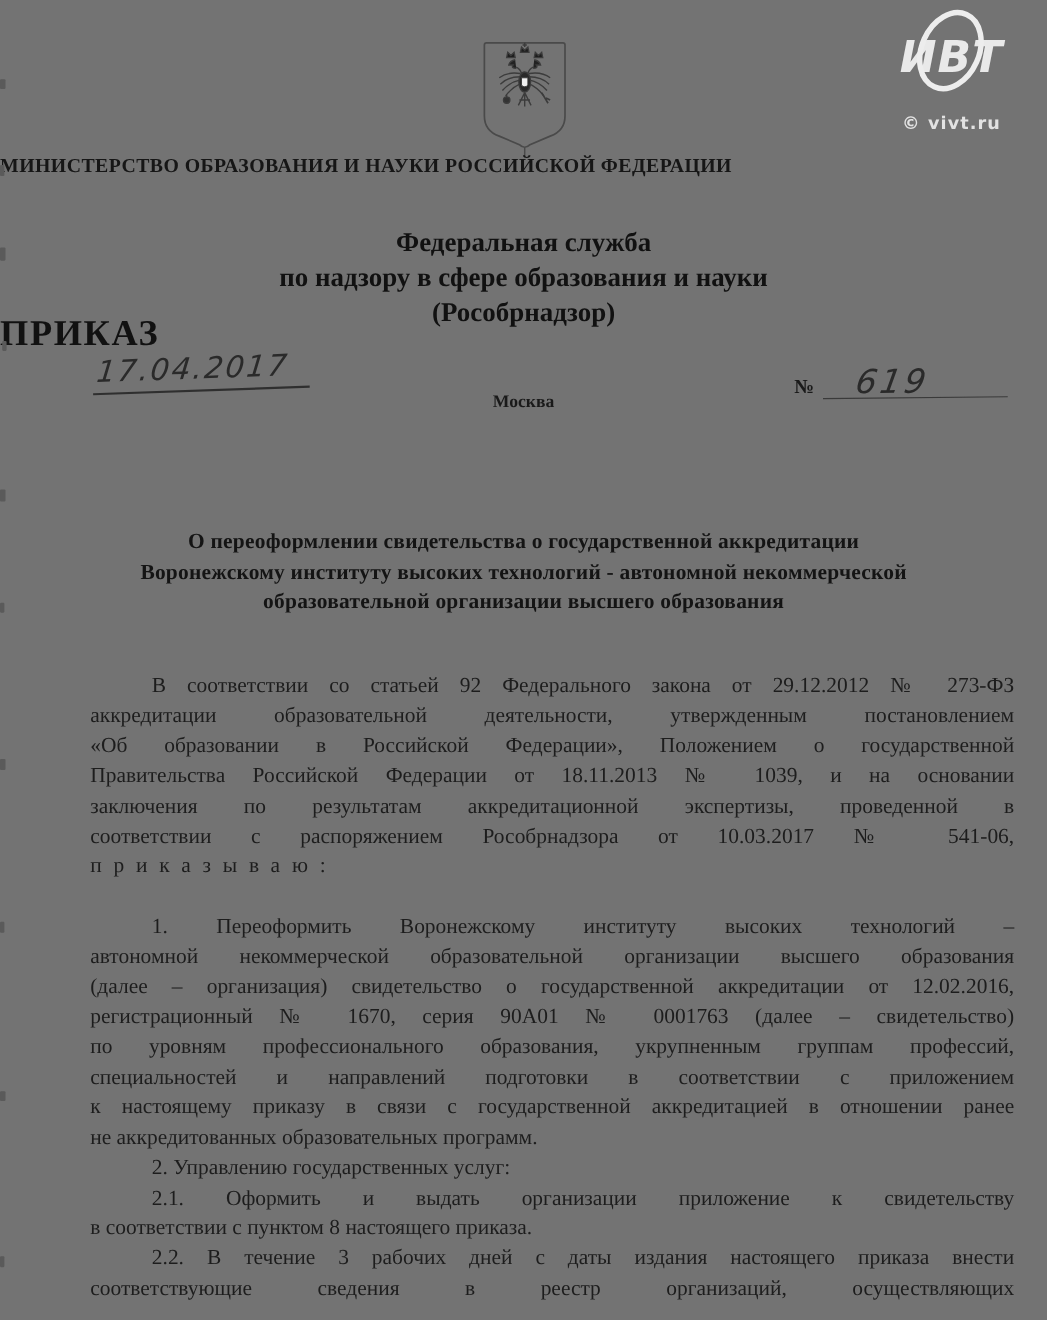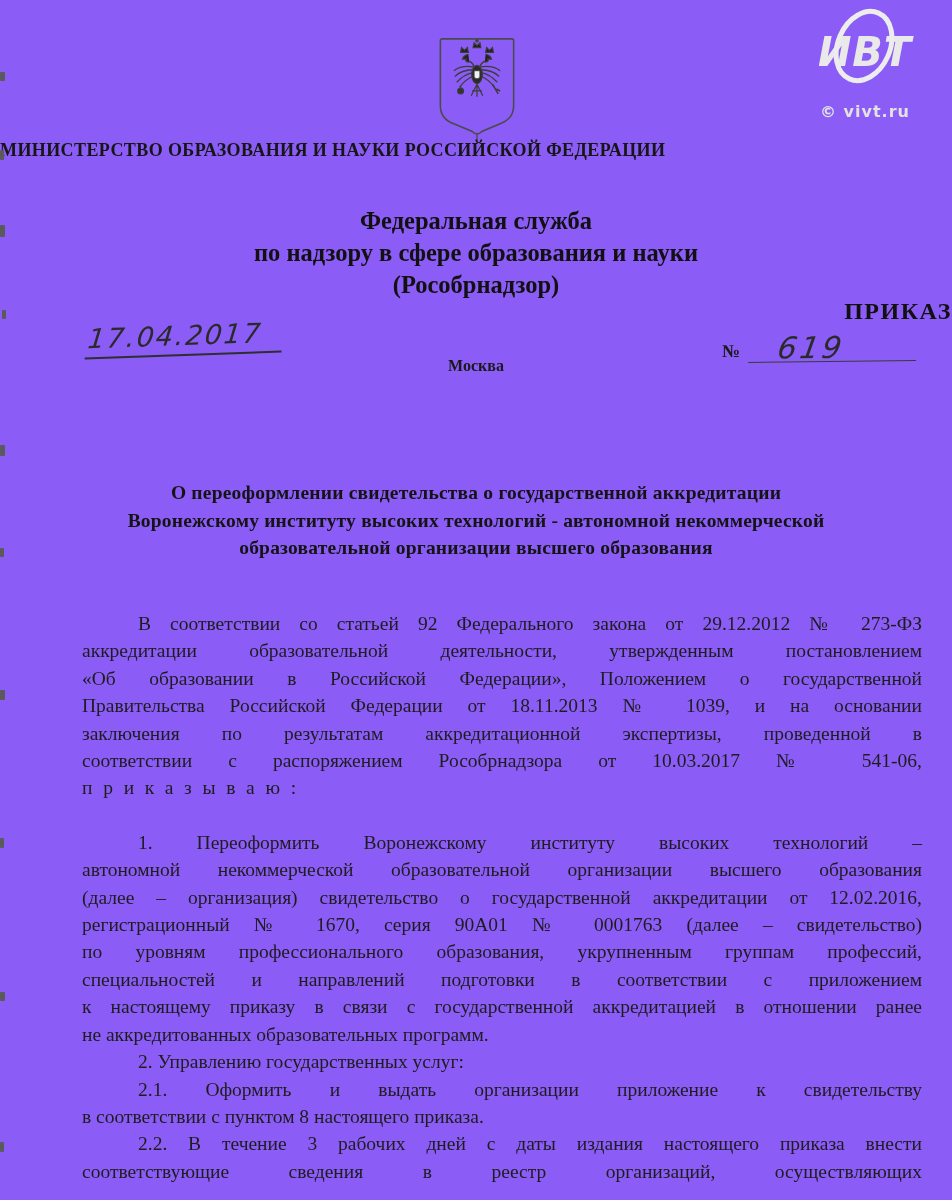--- a/index.html
+++ b/index.html
@@ -1,19 +1,19 @@
 <!DOCTYPE html>
 <html><head>
 <meta charset="utf-8">
 <style>
   html,body{margin:0;padding:0;background:#fff;}
   .page{
     position:relative;
     width:952px;height:1200px;
-    background:#8b5cf6;
+    background:#737373;
     overflow:hidden;
     font-family:"Liberation Serif", serif;
     color:#1f1f1f;
   }
   
   .watermark{position:absolute;top:14px;right:22px;width:130px;text-align:center;user-select:none;}
   .wm-logo{position:relative;height:74px;}
   .wm-logo .wm-letters{
     position:absolute;left:0;right:0;top:18px;
     font-family:"DejaVu Sans", sans-serif;
@@ -31,22 +31,22 @@
   
   .ministry{
     position:absolute;top:140px;left:0;width:100%;
     text-align:left;font-weight:bold;font-size:18px;letter-spacing:0.4px;color:#161616;
   }
   .agency{
     position:absolute;top:181px;left:0;width:100%;
     text-align:center;font-weight:bold;font-size:24.5px;line-height:32px;color:#111;margin-top:24px;
   }
   .doctype{
-    position:absolute;top:298px;left:0;width:100%;
-    text-align:right;font-weight:bold;font-size:24px;letter-spacing:1.5px;color:#111;
+    position:absolute;top:286px;left:0;width:100%;
+    text-align:left;font-weight:bold;font-size:33px;letter-spacing:1.5px;color:#111;
   }
   
   .hand{
     font-family:"DejaVu Sans", sans-serif;
     font-style:italic;color:#2a2a2a;
   }
   .date-block{
     position:absolute;left:84px;top:320px;
     transform:rotate(-2deg);
     border-bottom:2px solid #2f2f2f;

